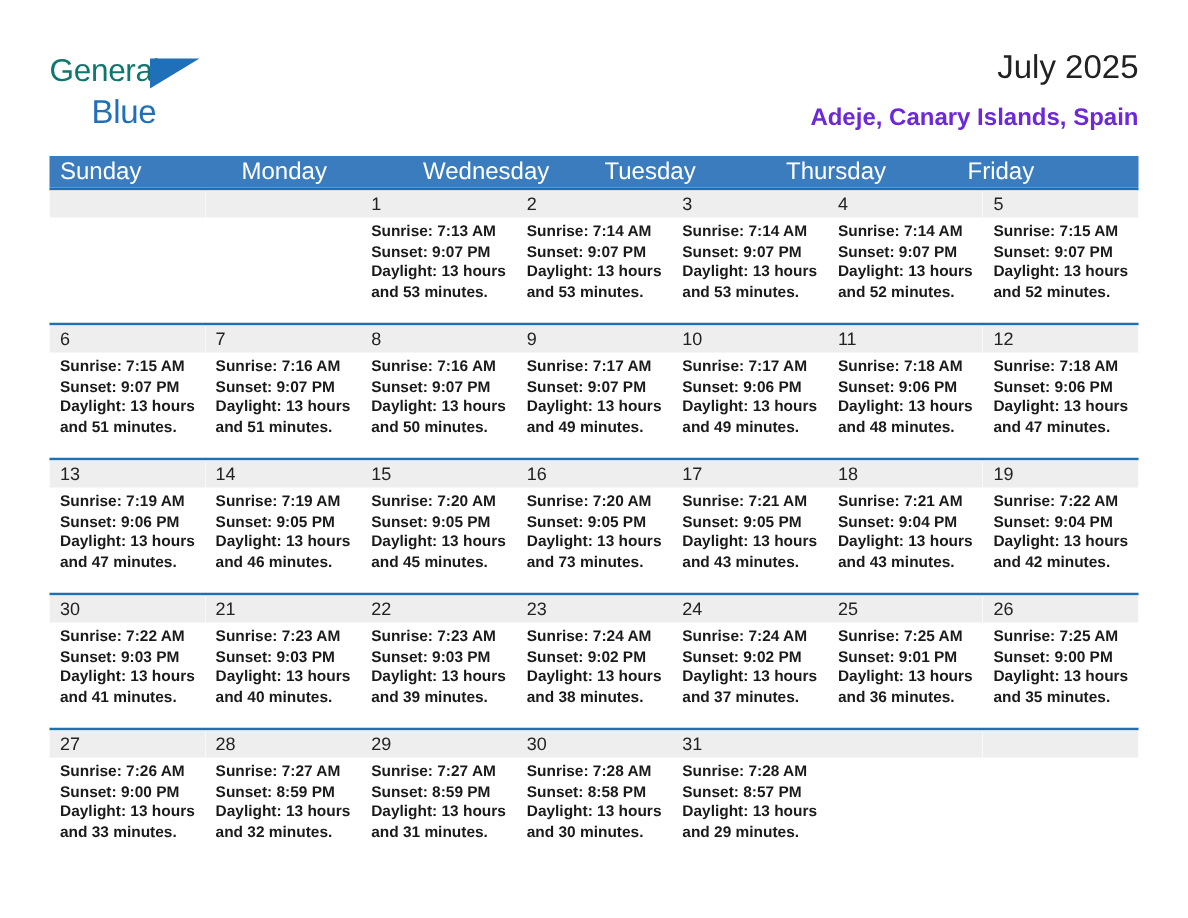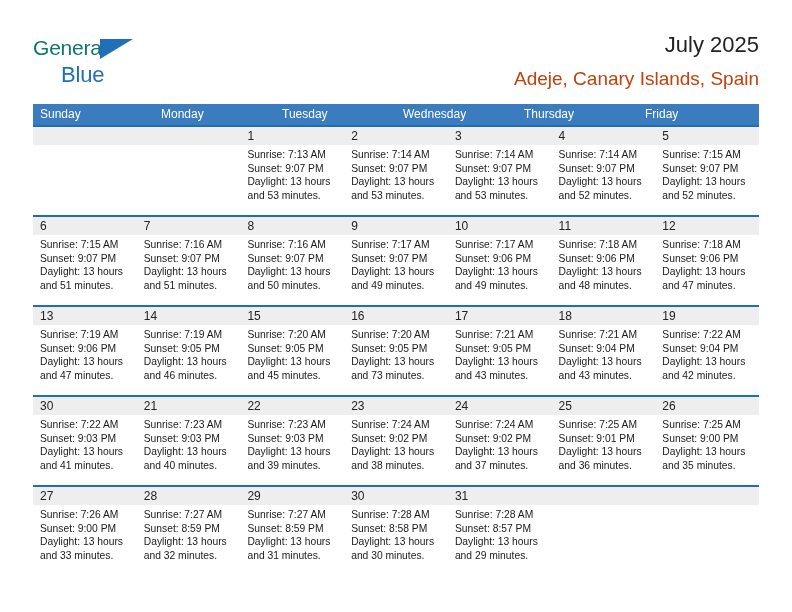--- a/index.html
+++ b/index.html
@@ -84,24 +84,24 @@
   .cal-title {
     font-size: 22px;
     line-height: 34px;
     color: #222222;
     font-weight: 400;
     white-space: nowrap;
   }
 
   .cal-subtitle {
     margin-top: 8px;
-    font-size: 19px;
+    font-size: 16px;
     line-height: 18px;
-    color: #c2410c;
-    font-weight: 400;
+    color: #6d28d9;
+    font-weight: 700;
     white-space: nowrap;
   }
 
   
   .calendar {
     position: absolute;
     left: 33px;
     top: 104px;
     width: 726px;
   }
@@ -110,21 +110,21 @@
     display: flex;
     width: 100%;
     background: #3a7cbe;
     height: 21px;
   }
 
   .weekday {
     flex: 1 1 0;
     min-width: 0;
     color: #ffffff;
-    font-size: 12px;
+    font-size: 16px;
     line-height: 21px;
     padding-left: 7px;
     white-space: nowrap;
     overflow: hidden;
   }
 
   .week-row {
     display: flex;
     width: 100%;
     height: 90px;
@@ -150,20 +150,21 @@
 
   .day-cell.empty .day-number-band {
     background: #eeeeee;
   }
 
   .day-info {
     padding: 3px 6px 0 7px;
     font-size: 10.3px;
     line-height: 13.6px;
     color: #1a1a1a;
+    font-weight: bold;
   }
 
   .day-info div {
     white-space: nowrap;
     overflow: hidden;
   }
 </style>
 </head>
 <body>
 
@@ -182,22 +183,22 @@
       <div class="cal-subtitle">Adeje, Canary Islands, Spain</div>
     </div>
 
   </div>
 
   <div class="calendar">
 
     <div class="weekday-row">
       <div class="weekday">Sunday</div>
       <div class="weekday">Monday</div>
+      <div class="weekday">Wednesday</div>
       <div class="weekday">Tuesday</div>
-      <div class="weekday">Wednesday</div>
       <div class="weekday">Thursday</div>
       <div class="weekday">Friday</div>
     </div>
 
     <div class="week-row">
       <div class="day-cell empty">
         <div class="day-number-band"></div>
         <div class="day-info">
           <div></div>
           <div></div>

